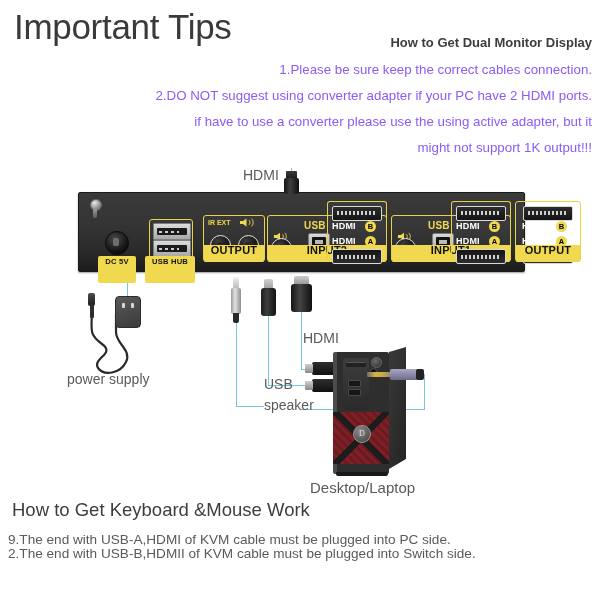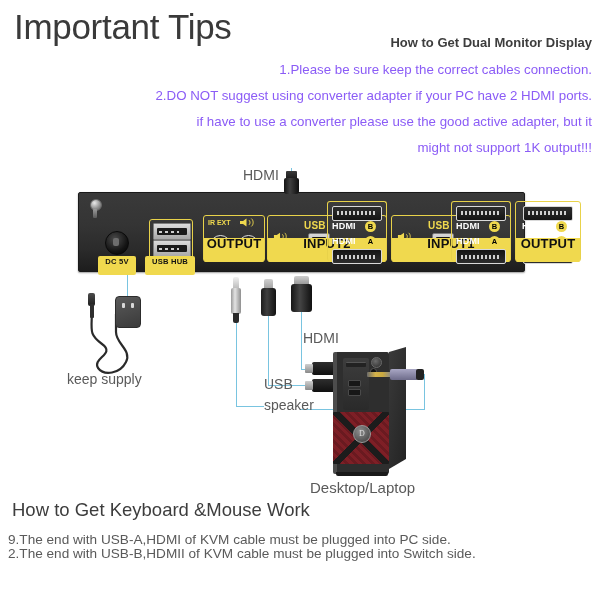--- a/index.html
+++ b/index.html
@@ -76,33 +76,33 @@
     border-radius:1px;
   }
 
   
   .group-box{
     border:1.4px solid #e8d24a;
     border-radius:3px;
     background:rgba(255,255,255,.015);
   }
   .group-label{
-    position:absolute;left:0;right:0;bottom:-1px;height:24px;
+    position:absolute;left:0;right:0;bottom:-1px;height:17px;
     background:#f0d94e;
     color:#111;
-    font-size:13px;line-height:11px;
+    font-size:11px;line-height:11px;
     font-weight:700;
     text-align:center;
     letter-spacing:.2px;
     border-radius:0 0 2px 2px;
     font-family:"Liberation Sans", sans-serif;
     margin-top:40px;
   }
   .plain-label{
-    position:absolute;height:19px;
+    position:absolute;height:27px;
     background:#f0d94e;color:#111;
     font-size:7.6px;line-height:11px;font-weight:700;
     text-align:center;border-radius:2px;
     letter-spacing:.2px;
   }
 
   
   #dc-jack{
     left:26px;top:38px;width:22px;height:22px;border-radius:50%;
     background:radial-gradient(circle at 40% 32%,#4a4a4a,#141414 62%,#000);
@@ -344,21 +344,21 @@
 
 </style>
 </head>
 <body>
 
 <div class="abs" id="page-title">Important Tips</div>
 
 <div class="abs" id="dual-heading">How to Get Dual Monitor Display</div>
 <div class="abs tipline" id="tip-1">1.Please be sure keep the correct cables connection.</div>
 <div class="abs tipline" id="tip-2">2.DO NOT suggest using converter adapter if your PC have 2 HDMI ports.</div>
-<div class="abs tipline" id="tip-3">if have to use a converter please use the good active adapter, but it</div>
+<div class="abs tipline" id="tip-3">if have to use a converter please use the using active adapter, but it</div>
 <div class="abs tipline" id="tip-4">might not support 1K output!!!</div>
 
 <div class="abs" id="kbm-heading">How to Get Keyboard &amp;Mouse Work</div>
 <div class="abs kbmline" id="kbm-1">9.The end with USB-A,HDMI of KVM cable must be plugged into PC side.</div>
 <div class="abs kbmline" id="kbm-2">2.The end with USB-B,HDMII of KVM cable must be plugged into Switch side.</div>
 
 <div class="abs guide v" style="left:291px;top:168px;height:26px;"></div>
 <div class="abs guide v" style="left:127px;top:270px;height:28px;"></div>
 
 <div class="abs guide v" style="left:236px;top:322px;height:84px;"></div>
@@ -487,21 +487,21 @@
 
 <svg class="abs" style="left:86px;top:300px;" width="60" height="78" viewBox="0 0 60 78">
   <path d="M6 8 C6 30 2 34 16 44 C30 54 6 58 12 68 C18 76 34 74 40 62 C46 50 30 44 30 32 L30 14" stroke="#2a2a2a" stroke-width="2.2" fill="none" stroke-linecap="round"></path>
 </svg>
 <div class="abs" id="ps-plug-tip"></div>
 <div class="abs" id="ps-plug-body"></div>
 <div class="abs" id="ps-brick">
   <div class="pin" style="left:6px;"></div>
   <div class="pin" style="left:15px;"></div>
 </div>
-<div class="abs cable-lbl" id="power-supply-label">keep supply</div>
+<div class="abs cable-lbl" id="power-supply-label">power supply</div>
 
 <div class="abs" id="spk-tip"></div>
 <div class="abs" id="spk-body"></div>
 <div class="abs" id="spk-neck"></div>
 <div class="abs cable-lbl" id="speaker-label">speaker</div>
 
 <div class="abs" id="usbb-tip"></div>
 <div class="abs" id="usbb-body"></div>
 <div class="abs cable-lbl" id="usb-label">USB</div>
 

